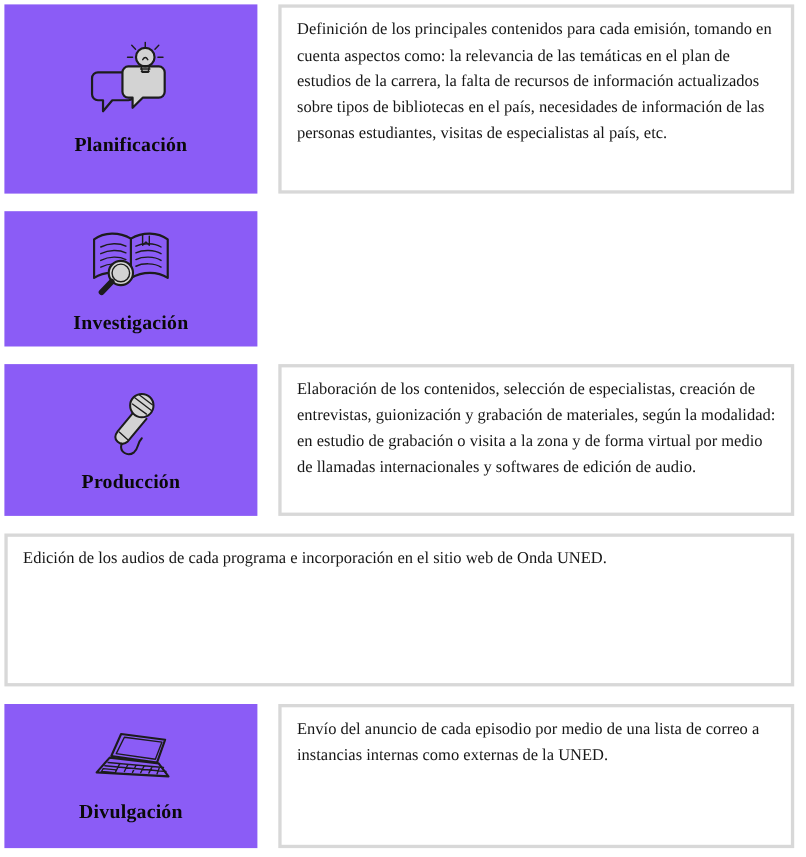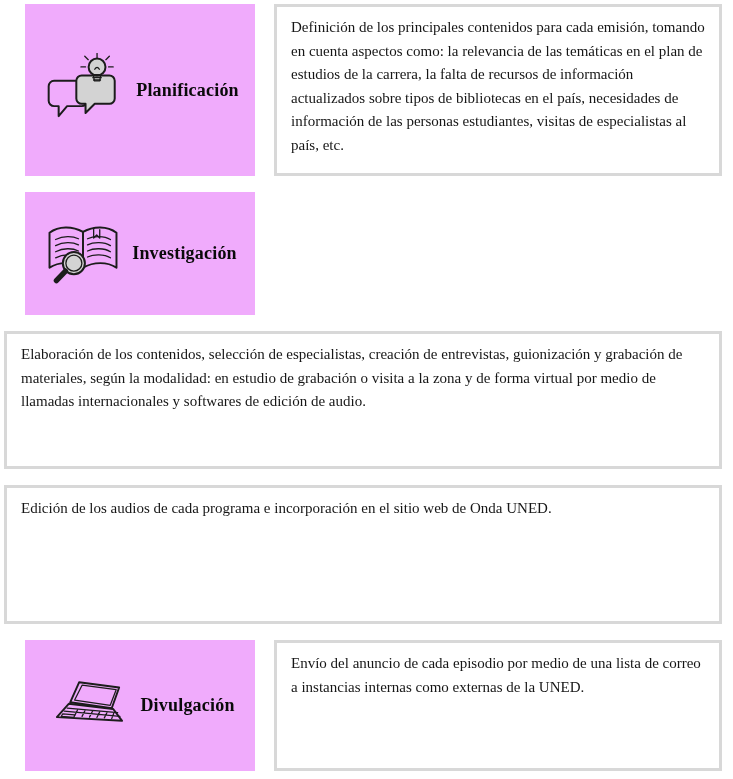--- a/index.html
+++ b/index.html
@@ -1,21 +1,21 @@
 <!DOCTYPE html>
 <html><head>
 <meta charset="utf-8">
 <style>
   html,body{margin:0;padding:0;background:#ffffff;}
   body{width:733px;height:779px;font-family:"Liberation Serif","DejaVu Serif",serif;-webkit-font-smoothing:antialiased;}
   .page{box-sizing:border-box;width:733px;padding:4px 11px 4px 4px;}
   .row{display:flex;gap:19px;margin-bottom:16px;}
   .row:last-child{margin-bottom:0;}
   .r1{height:172px}.r2{height:123px}.r3{height:138px}.r4{height:139px}.r5{height:131px}
-  .stage-card{flex:0 0 230px;width:230px;background:#f0abfc;display:flex;flex-direction:row;align-items:center;justify-content:center;gap:9px;margin-left:21px;}
+  .stage-card{flex:0 0 230px;width:230px;background:#8b5cf6;display:flex;flex-direction:column;align-items:center;justify-content:center;gap:9px;}
   .stage-label{font-weight:bold;font-size:18px;color:#0a0a0a;letter-spacing:.2px;}
   .desc-box{flex:1;background:#ffffff;border:3px solid #d8d8d8;box-sizing:border-box;padding:9px 12px 6px 14px;}
   .desc{margin:0;font-size:15px;line-height:23.5px;color:#161616;}
   .icon{display:flex;align-items:center;justify-content:center;}
   .icon svg{display:block;}
   svg .ln{fill:none;stroke:#1c1c1c;stroke-width:2.6;stroke-linecap:round;stroke-linejoin:round;}
   svg .ln-thin{fill:none;stroke:#1c1c1c;stroke-width:1.7;stroke-linecap:round;stroke-linejoin:round;}
   svg .fill-bg{fill:#d3d3d3;stroke:#1c1c1c;stroke-width:2.6;stroke-linecap:round;stroke-linejoin:round;}
 </style>
 </head>
@@ -55,20 +55,32 @@
           <circle class="fill-bg" cx="40" cy="58" r="14.5"></circle>
           <circle class="ln-thin" cx="40" cy="58" r="10.5"></circle>
           <path d="M29,68.5 L17,81" style="fill:none;stroke:#1c1c1c;stroke-width:7;stroke-linecap:round;"></path>
         </svg>
       </span>
       <span class="stage-label">Investigación</span>
     </div>
   </section>
 
   <section class="row r3">
+    <div class="stage-card">
+      <span class="icon">
+        <svg width="68" height="68" viewBox="0 0 96 96">
+          <path class="fill-bg" d="M51,34 L31,58 Q25,66 31,71.5 Q37,77 44,71 L68,42"></path>
+          <circle class="fill-bg" cx="62" cy="25" r="15"></circle>
+          <path class="ln-thin" d="M53,15 L74,31 M50,23 L68,36 M59,11.5 L75.5,24"></path>
+          <path class="ln-thin" d="M33,59 L44,69"></path>
+          <path class="ln" d="M36,74 C33,85 44,91 52,85 C58,80 56,73 62,67"></path>
+        </svg>
+      </span>
+      <span class="stage-label">Producción</span>
+    </div>
     <div class="desc-box">
       <p class="desc">Elaboración de los contenidos, selección de especialistas, creación de entrevistas, guionización y grabación de materiales, según la modalidad: en estudio de grabación o visita a la zona y de forma virtual por medio de llamadas internacionales y softwares de edición de audio.</p>
     </div>
   </section>
 
   <section class="row r4">
     <div class="desc-box">
       <p class="desc">Edición de los audios de cada programa e incorporación en el sitio web de Onda UNED.</p>
     </div>
   </section>

